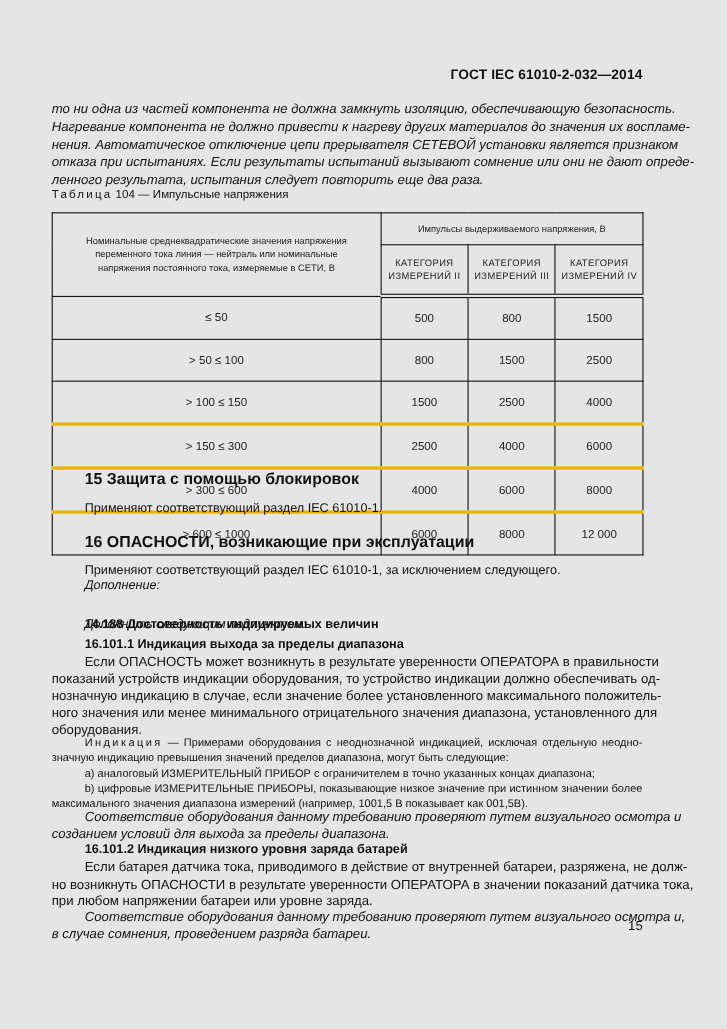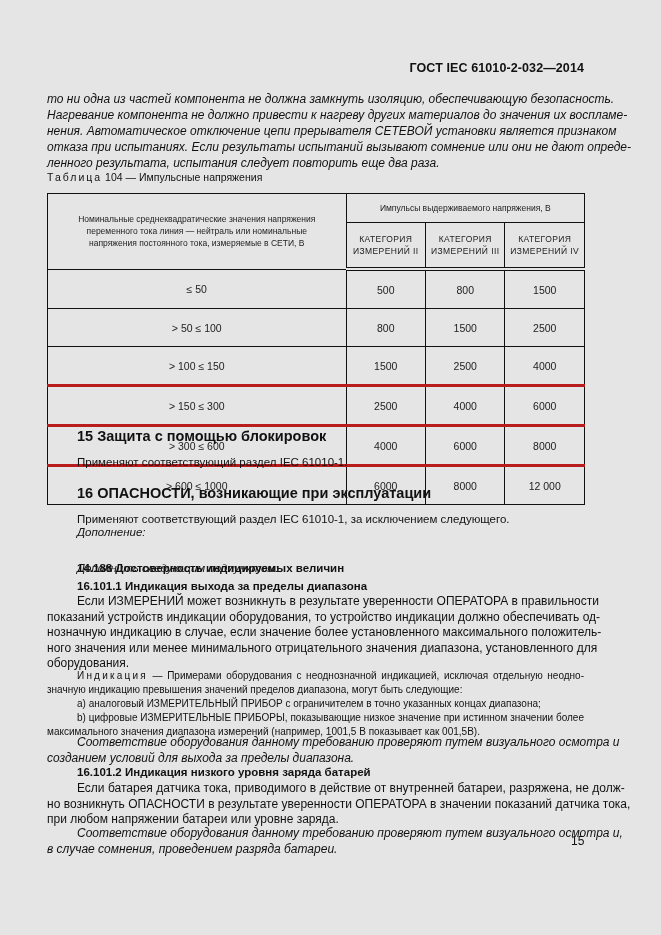--- a/index.html
+++ b/index.html
@@ -29,21 +29,21 @@
     }
     table.impulse td, table.impulse th {
       border: 1.5px solid #111; text-align: center; vertical-align: middle;
       font-weight: normal; padding: 0;
     }
     table.impulse th.rowhead { width: 290px; font-size: 8.5px; line-height: 12px; padding: 0 18px; }
     table.impulse th.grouphead { height: 28px; font-size: 8.5px; }
     table.impulse th.cat { width: 82px; height: 44px; font-size: 8.5px; line-height: 12px; letter-spacing: 0.4px; }
     table.impulse thead tr:last-child th { border-bottom: 4px double #111; }
     table.impulse tbody td { height: 37px; font-size: 10.5px; }
-    table.impulse tbody tr.thick td { border-top: 3px solid #b91c1c; }
+    table.impulse tbody tr.thick td { border-top: 3px solid #eab308; }
     .h1 {
       position: absolute; left: 77px; font-size: 14.5px; font-weight: bold;
     }
     .plain {
       position: absolute; left: 77px; font-size: 11.5px; line-height: 15px;
     }
     .plain.it { font-style: italic; }
     .h3 {
       position: absolute; left: 77px; font-size: 11.5px; font-weight: bold;
     }
@@ -140,21 +140,21 @@
 
   <div class="h1" style="top:485px;">16 ОПАСНОСТИ, возникающие при эксплуатации</div>
   <div class="plain" style="top:512px;">Применяют соответствующий раздел IEC 61010-1, за исключением следующего.</div>
   <div class="plain it" style="top:525px;">Дополнение:</div>
   <div class="plain it" style="top:561px;font-style:italic;">Дополнить следующим подпунктом:</div>
 
   <div class="h3" style="top:562px;">14.188 Достоверность индицируемых величин</div>
 
   <div class="h3" style="top:580px;">16.101.1 Индикация выхода за пределы диапазона</div>
   <div class="body2" style="top:594px;">
-    <span class="line indent">Если ИЗМЕРЕНИЙ может возникнуть в результате уверенности ОПЕРАТОРА в правильности</span>
+    <span class="line indent">Если ОПАСНОСТЬ может возникнуть в результате уверенности ОПЕРАТОРА в правильности</span>
     <span class="line">показаний устройств индикации оборудования, то устройство индикации должно обеспечивать од-</span>
     <span class="line">нозначную индикацию в случае, если значение более установленного максимального положитель-</span>
     <span class="line">ного значения или менее минимального отрицательного значения диапазона, установленного для</span>
     <span class="line last">оборудования.</span>
   </div>
 
   <div class="note" style="top:669px;">
     <span class="line indent"><span class="spaced">Индикация</span> <span>— Примерами оборудования с неоднозначной индикацией, исключая отдельную неодно-</span></span>
     <span class="line last">значную индикацию превышения значений пределов диапазона, могут быть следующие:</span>
     <span class="line last indent">a) аналоговый ИЗМЕРИТЕЛЬНЫЙ ПРИБОР с ограничителем в точно указанных концах диапазона;</span>

